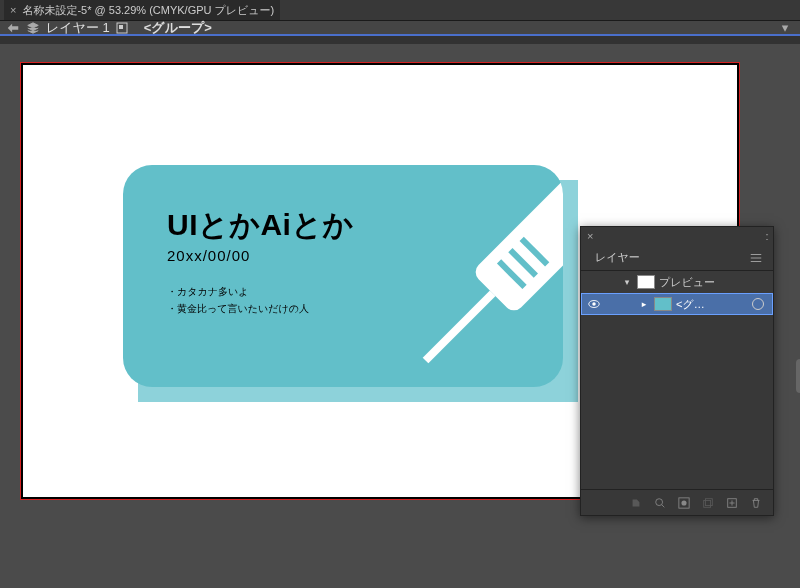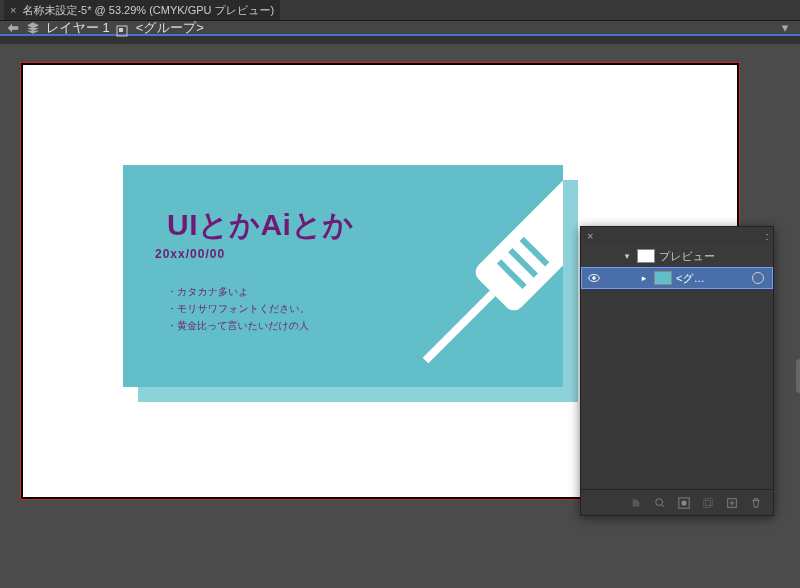--- a/index.html
+++ b/index.html
@@ -4,30 +4,30 @@
 <style>
 * { margin: 0; padding: 0; box-sizing: border-box; }
 body { width: 800px; height: 588px; background: #323232; font-family: "Hiragino Sans", "Meiryo", sans-serif; overflow: hidden; position: relative; }
 
 .tab-bar { height: 20px; background: #383838; display: flex; align-items: center; padding: 0 4px; font-size: 11px; color: #ccc; }
 .tab { display: flex; align-items: center; gap: 2px; padding: 0 6px; height: 100%; background: #2a2a2a; }
 .close-x { color: #aaa; font-size: 11px; margin-right: 4px; cursor: pointer; }
 
 .breadcrumb { height: 16px; background: #454545; border-top: 1px solid #1a1a1a; border-bottom: 2px solid #4a6fcc; display: flex; align-items: center; padding: 0 6px; gap: 6px; font-size: 13px; color: #ddd; }
 .breadcrumb .bc-icon { display: inline-flex; width: 14px; height: 14px; color: #aaa; }
-.breadcrumb .bc-sel { display: inline-flex; align-items: flex-end; gap: 8px; }
+.breadcrumb .bc-sel { display: inline-flex; align-items: center; gap: 16px; font-weight: bold; }
 .breadcrumb .disclosure { width: 18px; height: 18px; margin-left: auto; display: flex; align-items: center; justify-content: center; color: #aaa; }
 
 .canvas-area { position: absolute; top: 44px; left: 0; right: 0; bottom: 0; background: #4b4b4b; }
 .artboard-wrap { position: absolute; left: 20px; top: 18px; width: 720px; height: 438px; border: 1px solid #d62222; background: #000; }
 .artboard { position: absolute; inset: 2px; background: #fff; }
 .shadow-rect { position: absolute; left: 115px; top: 115px; width: 440px; height: 222px; background: #8dd2da; }
-.teal-rect { position: absolute; left: 100px; top: 100px; width: 440px; height: 222px; background: #62bfc9; color: #701a75; overflow: hidden; }
+.teal-rect { position: absolute; left: 100px; top: 100px; width: 440px; height: 222px; background: #62bfc9; color: #000000; overflow: hidden; border-radius: 29px; }
 .headline { position: absolute; left: 44px; top: 40px; font-size: 30px; font-weight: 700; letter-spacing: .5px; }
-.datetext { position: absolute; left: 32px; top: 82px; font-size: 12px; font-weight: 700; letter-spacing: 1px; }
+.datetext { position: absolute; left: 44px; top: 82px; font-size: 15px; font-weight: 400; letter-spacing: 1px; }
 .bullets { position: absolute; left: 44px; top: 118px; font-size: 10px; line-height: 1.7; list-style: none; }
 .bullets li::before { content: "・"; }
 .syringe { position: absolute; left: 248px; top: -50px; width: 300px; height: 300px; }
 .syringe svg { width: 100%; height: 100%; }
 
 .panel { position: absolute; left: 580px; top: 182px; width: 194px; height: 290px; background: #383838; border: 1px solid #222; box-shadow: 0 2px 10px rgba(0,0,0,.5); display: flex; flex-direction: column; font-size: 11px; color: #ccc; }
 .panel-header { height: 18px; display: flex; align-items: center; padding: 0 6px; }
 .panel-header .px { color: #aaa; cursor: pointer; font-size: 11px; }
 .panel-header .grip { margin-left: auto; color: #777; font-size: 11px; letter-spacing: -2px; }
 .panel-tabs { height: 26px; border-bottom: 1px solid #222; display: flex; align-items: center; padding: 0 8px; }
@@ -83,21 +83,20 @@
 
 <div class="canvas-area">
   <div class="artboard-wrap">
     <div class="artboard">
       <div class="shadow-rect"></div>
       <div class="teal-rect">
         <div class="headline">UIとかAiとか</div>
         <div class="datetext">20xx/00/00</div>
         <ul class="bullets">
           <li>カタカナ多いよ</li>
-          <li>モリサワフォントください。</li>
           <li>黄金比って言いたいだけの人</li>
         </ul>
         <div class="syringe">
           <svg viewBox="0 0 300 300">
             <g transform="rotate(45 150 150)">
               <rect x="120" y="40" width="60" height="150" rx="10" fill="#fff"></rect>
               <rect x="132" y="128" width="36" height="6" fill="#62bfc9"></rect>
               <rect x="132" y="144" width="36" height="6" fill="#62bfc9"></rect>
               <rect x="132" y="160" width="36" height="6" fill="#62bfc9"></rect>
               <rect x="105" y="28" width="90" height="20" rx="4" fill="#fff"></rect>
@@ -108,20 +107,28 @@
           </svg>
         </div>
       </div>
     </div>
   </div>
 
   <div class="panel">
     <div class="panel-header">
       <span class="px">×</span>
       <span class="grip">::</span>
+    </div>
+    <div class="panel-tabs">
+      <div class="panel-tab">レイヤー</div>
+      <div class="panel-menu">
+        <svg viewBox="0 0 16 16" width="14" height="14">
+            <path stroke="currentColor" d="M2 4h12M2 8h12M2 12h12"></path>
+          </svg>
+      </div>
     </div>
     <div class="layer-list">
       <div class="layer-row editmode">
         <span class="twist">▾</span>
         <span class="layer-thumb white"></span>
         <span class="layer-name">プレビュー</span>
       </div>
       <div class="layer-row selected">
         <span class="eye">
             <svg width="14" height="14" viewBox="0 0 16 16">

